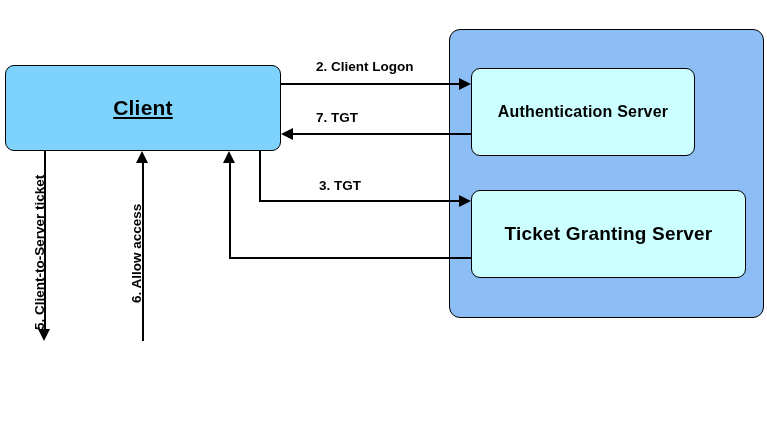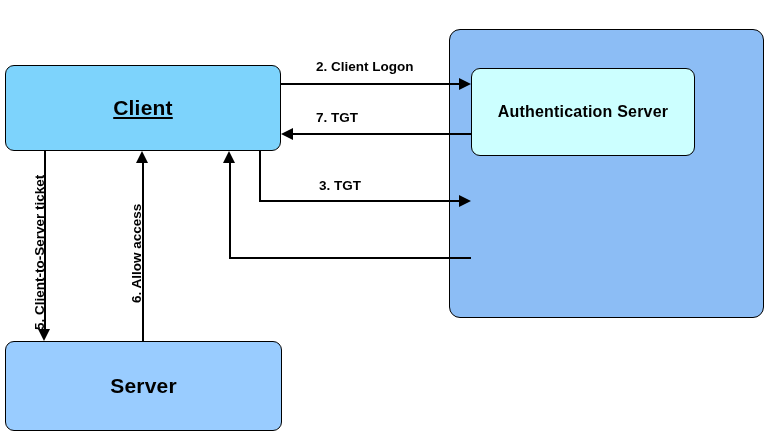--- a/index.html
+++ b/index.html
@@ -109,24 +109,24 @@
 </head>
 <body>
 
 <div id="stage">
 
 
   <div class="node" id="kdc-node"></div>
 
   <div class="node" id="as-node">Authentication Server</div>
 
+  <div class="node" id="tgs-node">Ticket Granting Server</div>
 
   <div class="node" id="client-node">Client</div>
 
-  <div class="node" id="server-node">Server</div>
 
   <div class="ln lnh" style="left:281px; top:83px; width:178px;"></div>
   <div class="ah ah-right" style="left:459px; top:78px;"></div>
   <div class="elbl" style="left:316px; top:59px;">2. Client Logon</div>
 
   <div class="ln lnh" style="left:293px; top:133px; width:178px;"></div>
   <div class="ah ah-left" style="left:281px; top:128px;"></div>
   <div class="elbl" style="left:316px; top:110px;">7. TGT</div>
 
   <div class="ln lnv" style="left:259px; top:151px; height:50px;"></div>

